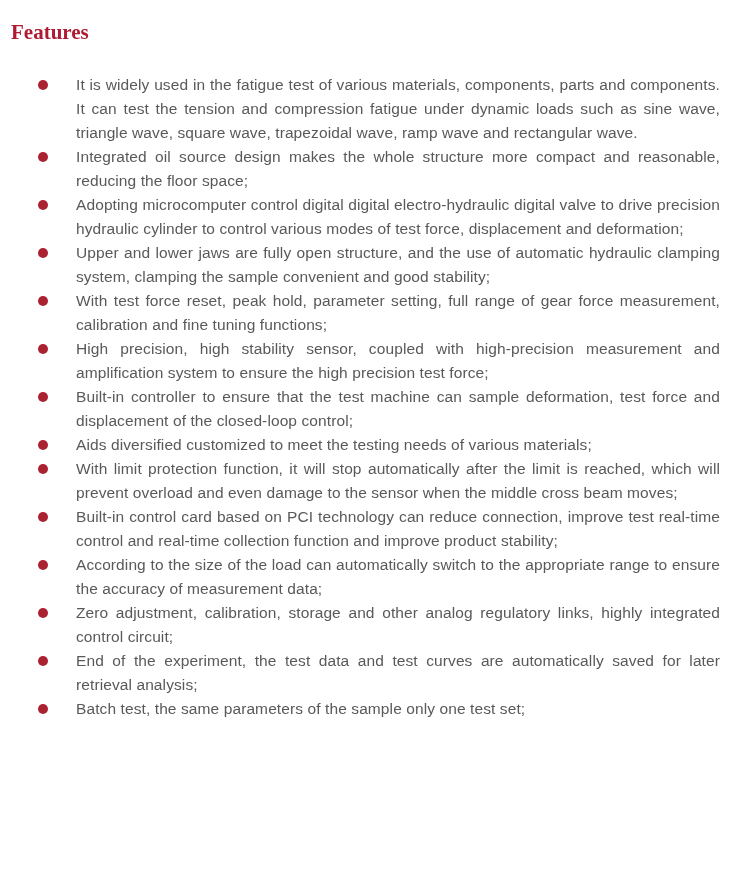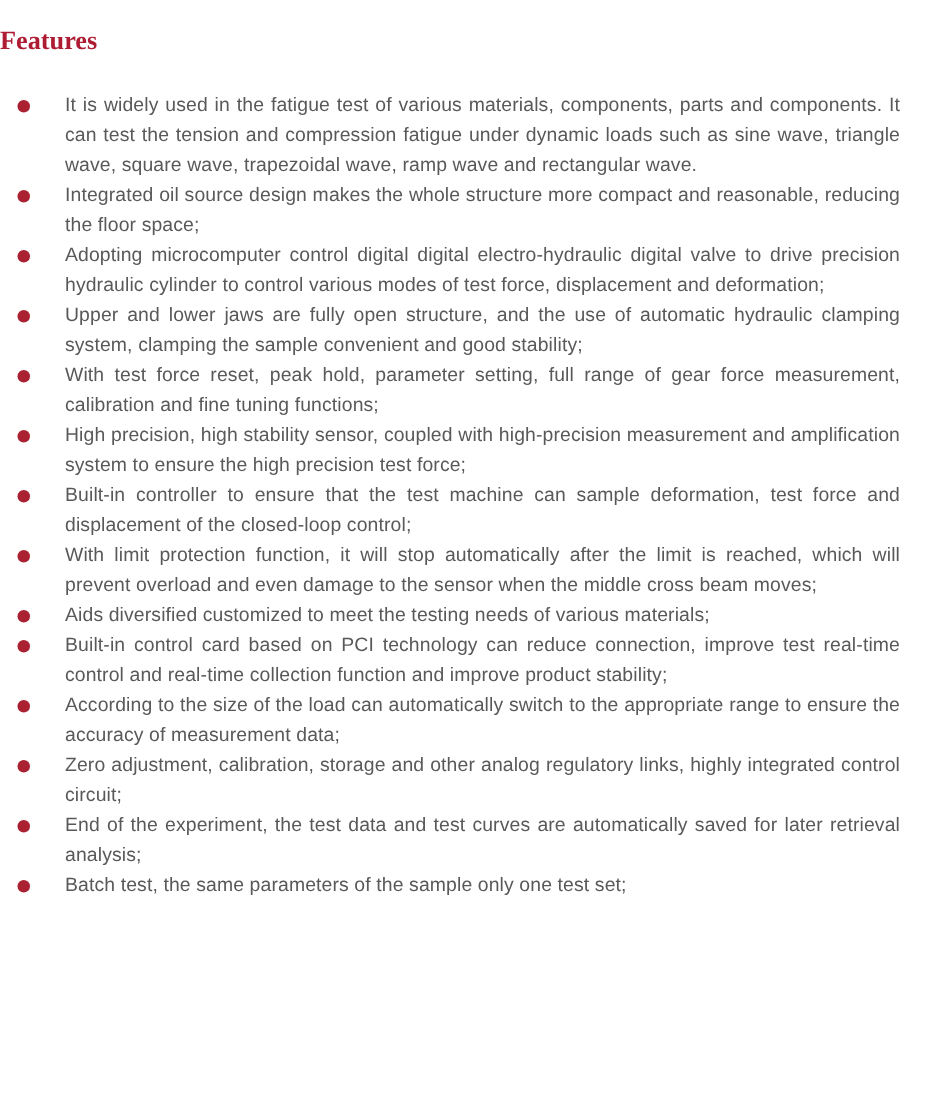--- a/index.html
+++ b/index.html
@@ -23,25 +23,27 @@
     height: 894px;
     padding-top: 19px;
     background: var(--background);
   }
   .heading {
     font-family: "Liberation Serif", serif;
     font-weight: bold;
     font-size: 21px;
     line-height: 26px;
     color: var(--accent-red);
+    margin-left: 11px;
   }
   .features {
     list-style: none;
     margin-top: 28px;
     padding-right: 30px;
+    margin-left: 24px;
   }
   .feature-item {
     display: flex;
     align-items: flex-start;
   }
   .bullet {
     flex: 0 0 auto;
     width: 10px;
     height: 10px;
     border-radius: 50%;
@@ -86,25 +88,25 @@
     <li class="feature-item">
       <span class="bullet"></span>
       <span class="feature-text">High precision, high stability sensor, coupled with high-precision measurement and amplification system to ensure the high precision test force;</span>
     </li>
     <li class="feature-item">
       <span class="bullet"></span>
       <span class="feature-text">Built-in controller to ensure that the test machine can sample deformation, test force and displacement of the closed-loop control;</span>
     </li>
     <li class="feature-item">
       <span class="bullet"></span>
-      <span class="feature-text">With limit protection function, it will stop automatically after the limit is reached, which will prevent overload and even damage to the sensor when the middle cross beam moves;</span>
+      <span class="feature-text">Aids diversified customized to meet the testing needs of various materials;</span>
     </li>
     <li class="feature-item">
       <span class="bullet"></span>
-      <span class="feature-text">Aids diversified customized to meet the testing needs of various materials;</span>
+      <span class="feature-text">With limit protection function, it will stop automatically after the limit is reached, which will prevent overload and even damage to the sensor when the middle cross beam moves;</span>
     </li>
     <li class="feature-item">
       <span class="bullet"></span>
       <span class="feature-text">Built-in control card based on PCI technology can reduce connection, improve test real-time control and real-time collection function and improve product stability;</span>
     </li>
     <li class="feature-item">
       <span class="bullet"></span>
       <span class="feature-text">According to the size of the load can automatically switch to the appropriate range to ensure the accuracy of measurement data;</span>
     </li>
     <li class="feature-item">

